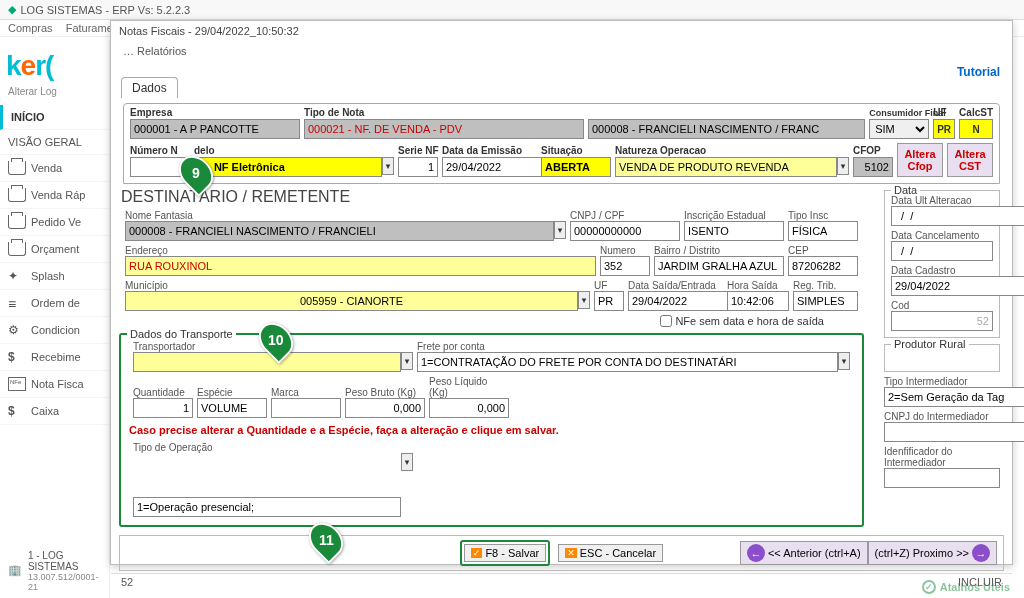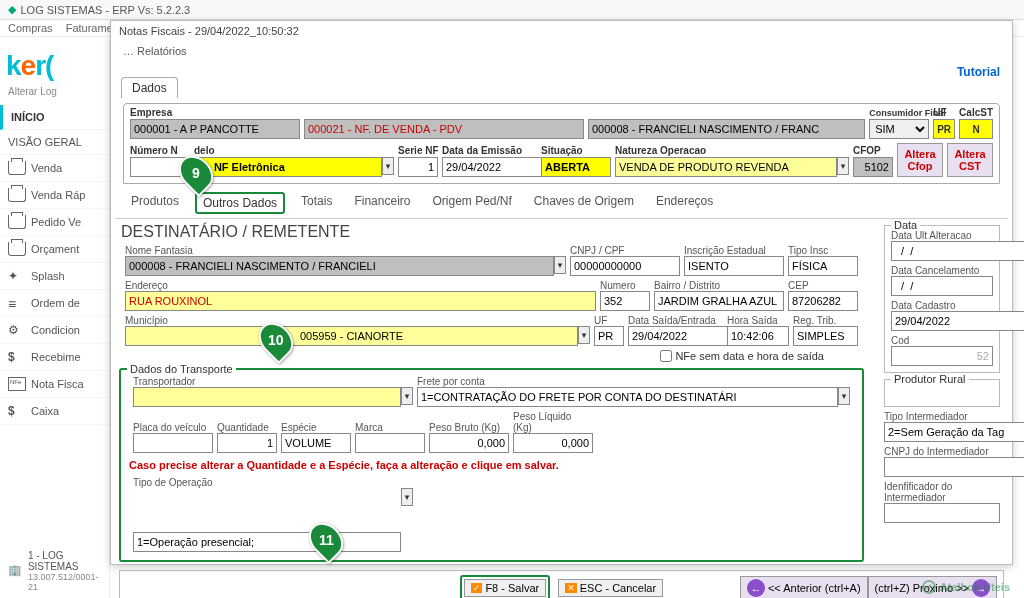--- a/index.html
+++ b/index.html
@@ -154,20 +154,21 @@
 
   <div style="margin:18px 6px 0">
     <span class="tab-hdr">Dados</span>
     <div class="tabcard" style="padding-bottom:4px">
       <div class="form-row">
         <div class="fld" style="width:170px">
             <span class="lbl">Empresa</span>
             <input class="inp gray" value="000001 - A P PANCOTTE" style="">
           </div>
         <div class="fld" style="width:280px">
+            <span class="lbl">Tipo de Nota</span>
             <input class="inp gray red" value="000021 - NF. DE VENDA - PDV" style="">
           </div>
         <div class="fld" style="flex:1">
             <span class="lbl" style="height:12px"></span>
             <input class="inp gray" value="000008 - FRANCIELI NASCIMENTO / FRANC" style="">
           </div>
         <div class="fld" style="width:60px">
             <span class="lbl" style="font-size:9px">Consumidor Final</span>
             <select class="sel-dd"><option>SIM</option></select>
           </div>
@@ -217,29 +218,20 @@
         <div class="fld" style="width:40px">
             <span class="lbl">CFOP</span>
             <input class="inp gray" style="text-align: right;" value="5102">
           </div>
         <button class="btn purple red" style="height:34px;width:46px;line-height:1.1;text-align:center">Altera Cfop</button>
         <button class="btn purple red" style="height:34px;width:46px;line-height:1.1;text-align:center">Altera CST</button>
       </div>
     </div>
   </div>
 
-  <div class="subtabs">
-    <span class="subtab">Produtos</span>
-    <span class="subtab active">Outros Dados</span>
-    <span class="subtab">Totais</span>
-    <span class="subtab">Financeiro</span>
-    <span class="subtab">Origem Ped/Nf</span>
-    <span class="subtab">Chaves de Origem</span>
-    <span class="subtab">Endereços</span>
-  </div>
 
   <div class="content-area">
     <div class="main-panel">
       <div class="section-title">DESTINATÁRIO / REMETENTE</div>
       <div style="padding:0 8px">
         <div class="form-row">
           <div class="fld" style="flex:1">
               <span class="small-note">Nome Fantasia</span>
             <div style="display:flex">
                 <input class="inp gray" style="flex: 1 1 0%;" value="000008 - FRANCIELI NASCIMENTO / FRANCIELI">
@@ -325,24 +317,20 @@
           </div>
           <div class="fld" style="flex:1">
               <span class="small-note">Frete por conta</span>
             <div style="display:flex">
                 <input class="inp" style="flex: 1 1 0%;" value="1=CONTRATAÇÃO DO FRETE POR CONTA DO DESTINATÁRI">
                 <span class="chevron">▾</span>
               </div>
           </div>
         </div>
         <div class="form-row">
-          <div class="fld" style="width:80px">
-              <span class="small-note">Placa do veículo</span>
-              <input class="inp" style="">
-            </div>
           <div class="fld" style="width:60px">
               <span class="small-note">Quantidade</span>
               <input class="inp" style="text-align: right;" value="1">
             </div>
           <div class="fld" style="width:70px">
               <span class="small-note">Espécie</span>
               <input class="inp" value="VOLUME" style="">
             </div>
           <div class="fld" style="width:70px">
               <span class="small-note">Marca</span>

